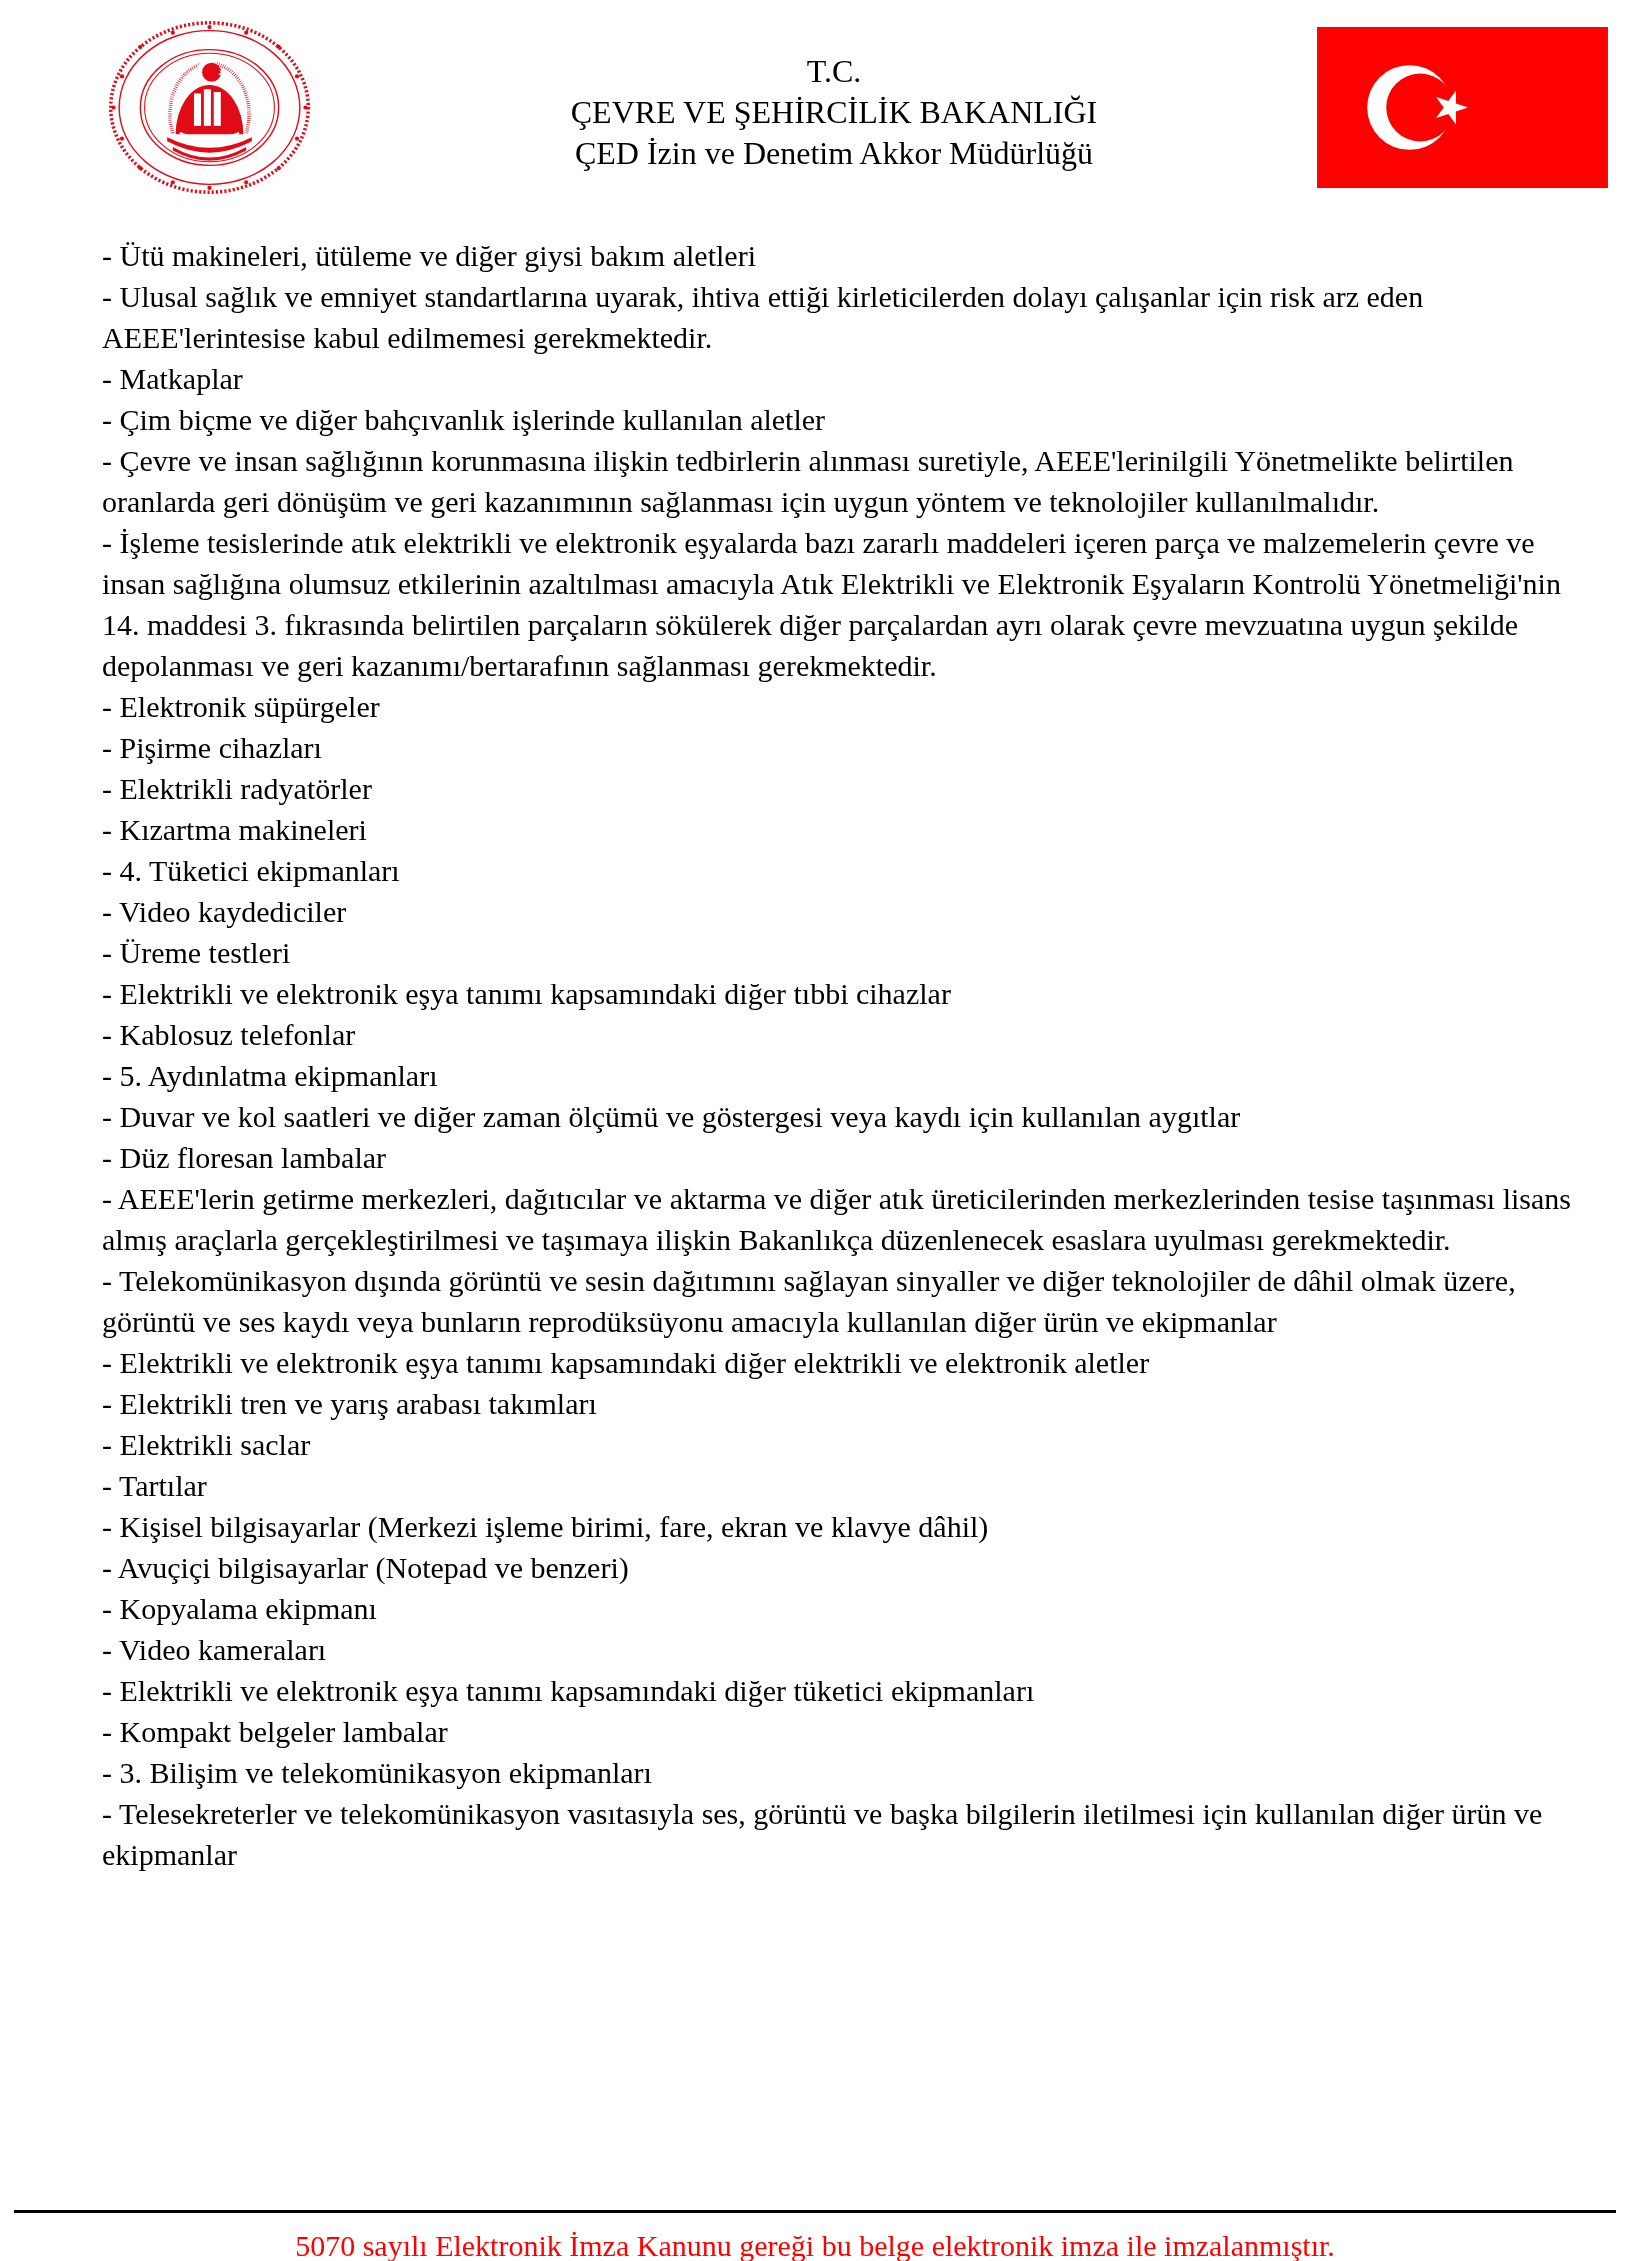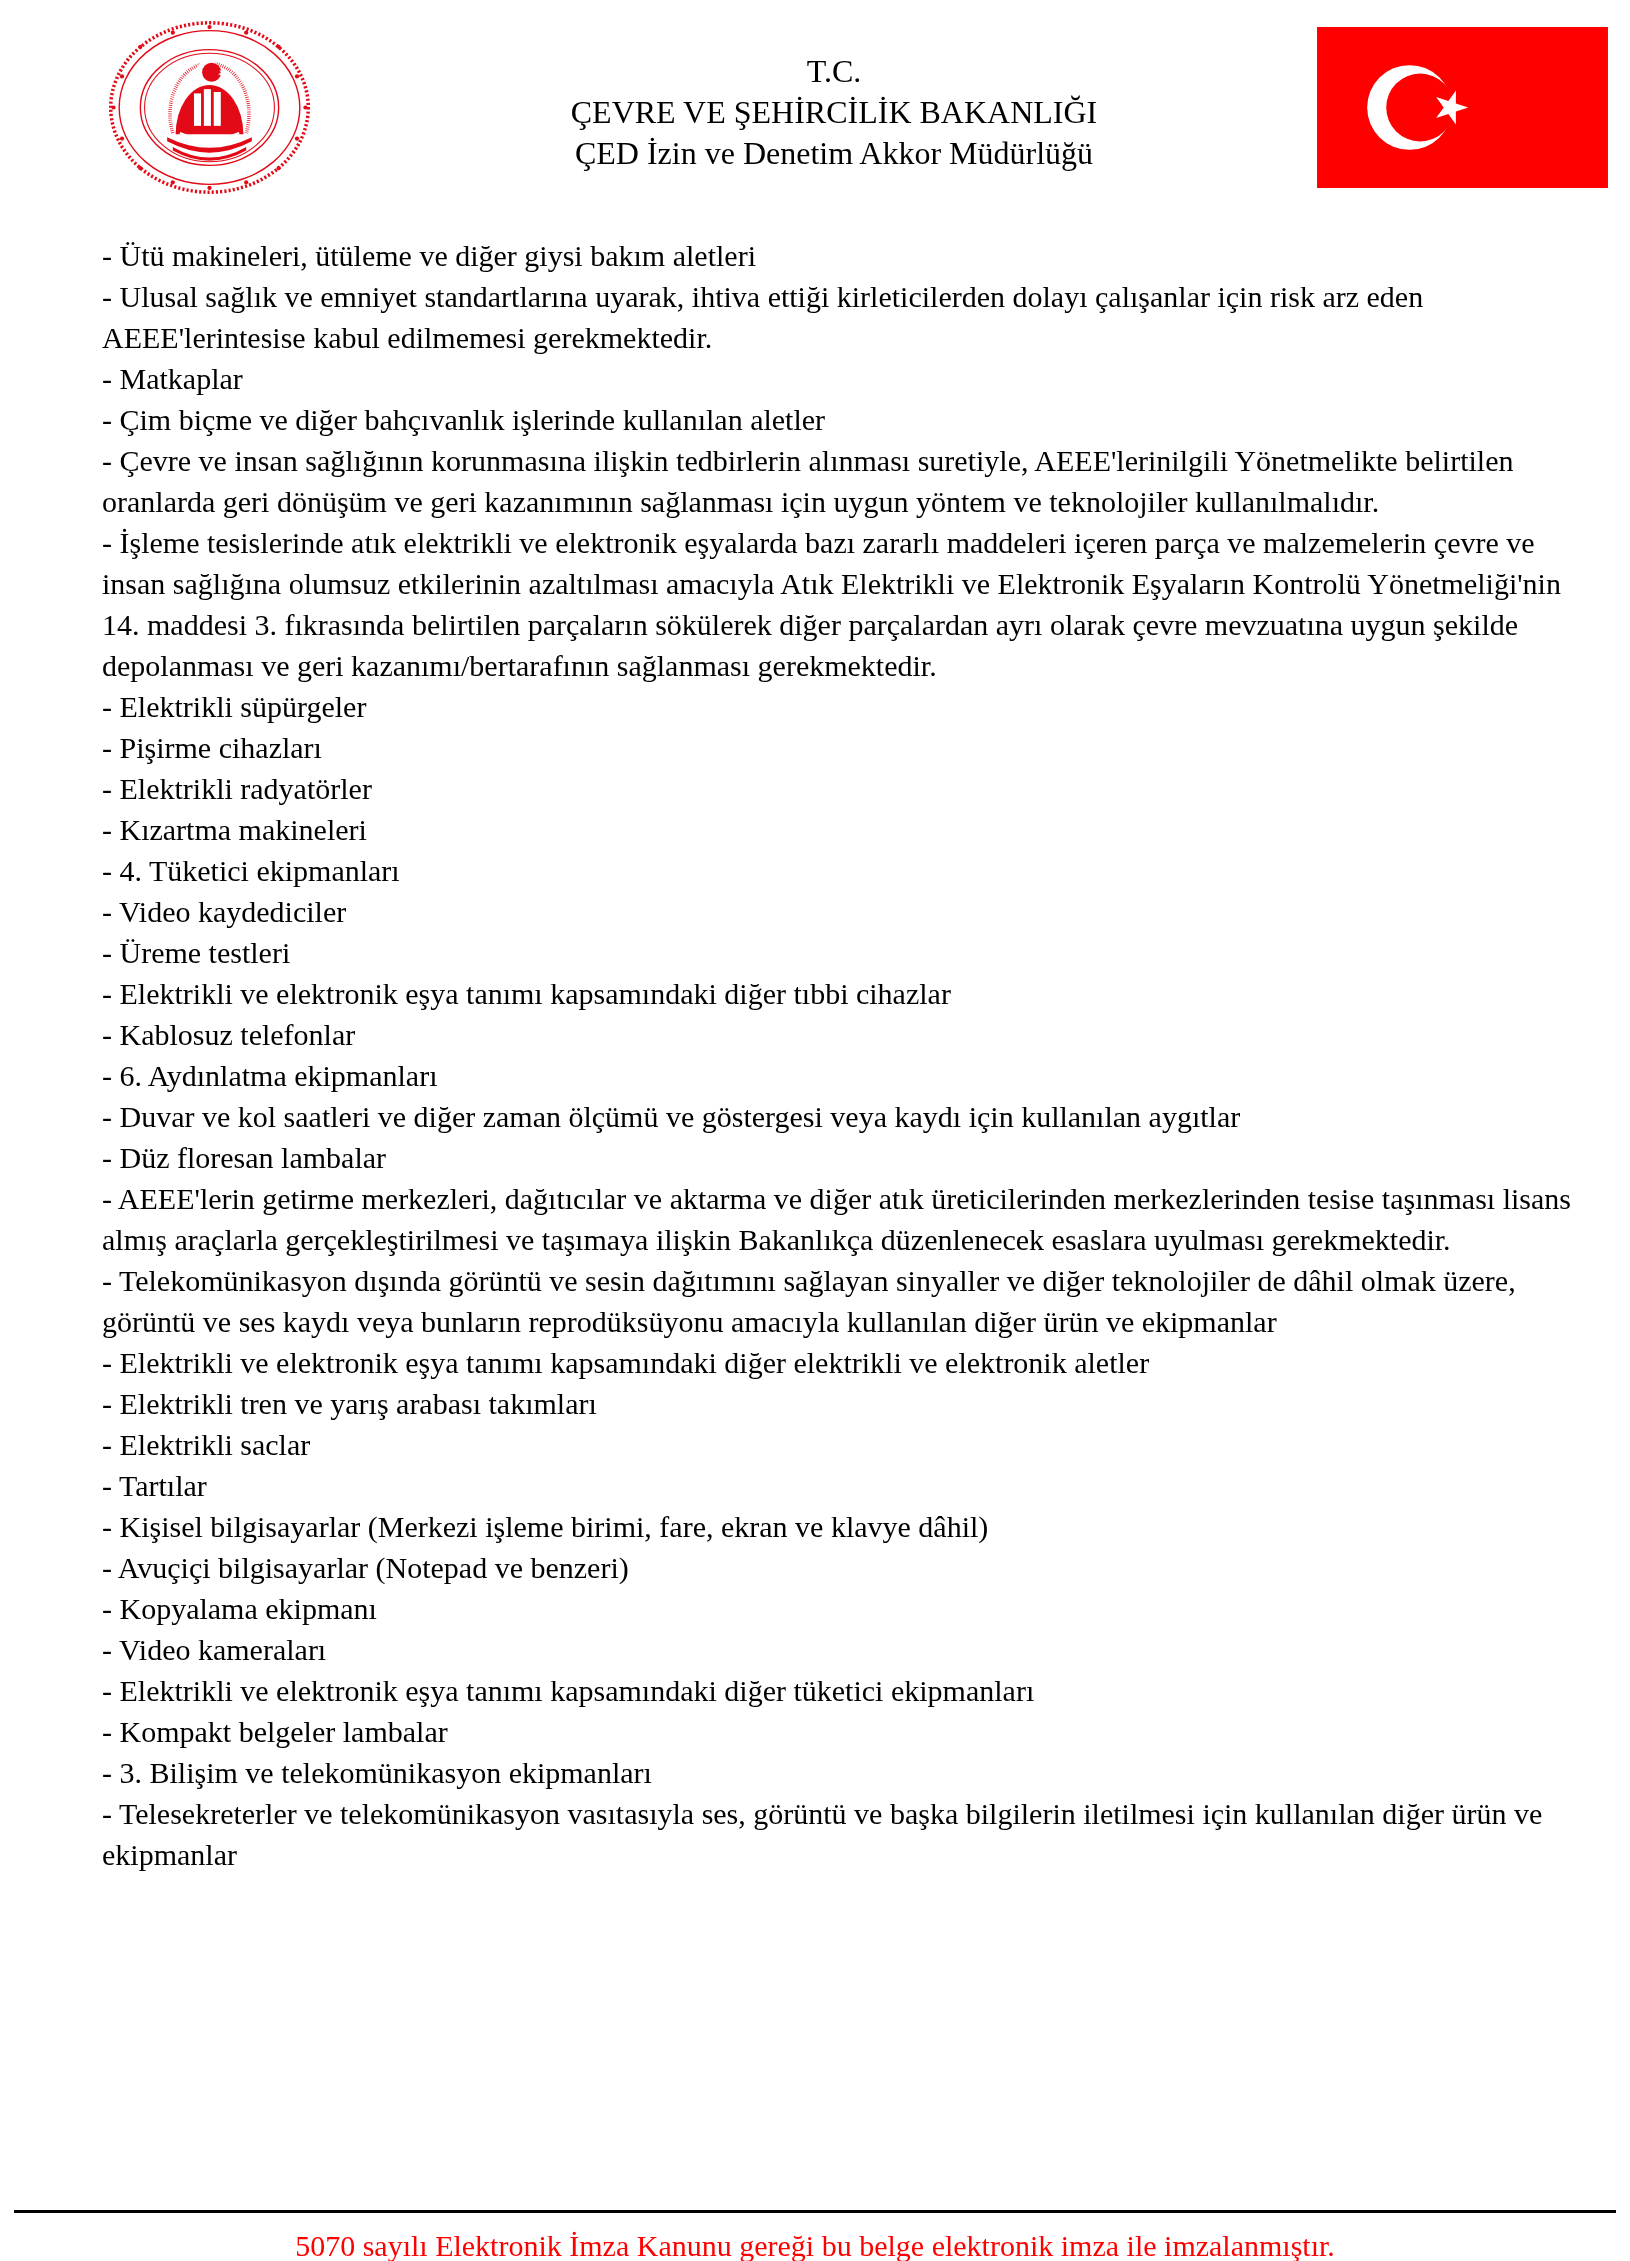--- a/index.html
+++ b/index.html
@@ -135,30 +135,30 @@
   </svg>
 </div>
 
 <div class="content" id="content">
     <p>- Ütü makineleri, ütüleme ve diğer giysi bakım aletleri</p>
     <p>- Ulusal sağlık ve emniyet standartlarına uyarak, ihtiva ettiği kirleticilerden dolayı çalışanlar için risk arz eden AEEE'lerintesise kabul edilmemesi gerekmektedir.</p>
     <p>- Matkaplar</p>
     <p>- Çim biçme ve diğer bahçıvanlık işlerinde kullanılan aletler</p>
     <p>- Çevre ve insan sağlığının korunmasına ilişkin tedbirlerin alınması suretiyle, AEEE'lerinilgili Yönetmelikte belirtilen oranlarda geri dönüşüm ve geri kazanımının sağlanması için uygun yöntem ve teknolojiler kullanılmalıdır.</p>
     <p>- İşleme tesislerinde atık elektrikli ve elektronik eşyalarda bazı zararlı maddeleri içeren parça ve malzemelerin çevre ve insan sağlığına olumsuz etkilerinin azaltılması amacıyla Atık Elektrikli ve Elektronik Eşyaların Kontrolü Yönetmeliği'nin 14. maddesi 3. fıkrasında belirtilen parçaların sökülerek diğer parçalardan ayrı olarak çevre mevzuatına uygun şekilde depolanması ve geri kazanımı/bertarafının sağlanması gerekmektedir.</p>
-    <p>- Elektrikli süpürgeler</p>
+    <p>- Elektronik süpürgeler</p>
     <p>- Pişirme cihazları</p>
     <p>- Elektrikli radyatörler</p>
     <p>- Kızartma makineleri</p>
     <p>- 4. Tüketici ekipmanları</p>
     <p>- Video kaydediciler</p>
     <p>- Üreme testleri</p>
     <p>- Elektrikli ve elektronik eşya tanımı kapsamındaki diğer tıbbi cihazlar</p>
     <p>- Kablosuz telefonlar</p>
-    <p>- 6. Aydınlatma ekipmanları</p>
+    <p>- 5. Aydınlatma ekipmanları</p>
     <p>- Duvar ve kol saatleri ve diğer zaman ölçümü ve göstergesi veya kaydı için kullanılan aygıtlar</p>
     <p>- Düz floresan lambalar</p>
     <p>- AEEE'lerin getirme merkezleri, dağıtıcılar ve aktarma ve diğer atık üreticilerinden merkezlerinden tesise taşınması lisans almış araçlarla gerçekleştirilmesi ve taşımaya ilişkin Bakanlıkça düzenlenecek esaslara uyulması gerekmektedir.</p>
     <p>- Telekomünikasyon dışında görüntü ve sesin dağıtımını sağlayan sinyaller ve diğer teknolojiler de dâhil olmak üzere, görüntü ve ses kaydı veya bunların reprodüksüyonu amacıyla kullanılan diğer ürün ve ekipmanlar</p>
     <p>- Elektrikli ve elektronik eşya tanımı kapsamındaki diğer elektrikli ve elektronik aletler</p>
     <p>- Elektrikli tren ve yarış arabası takımları</p>
     <p>- Elektrikli saclar</p>
     <p>- Tartılar</p>
     <p>- Kişisel bilgisayarlar (Merkezi işleme birimi, fare, ekran ve klavye dâhil)</p>
     <p>- Avuçiçi bilgisayarlar (Notepad ve benzeri)</p>

